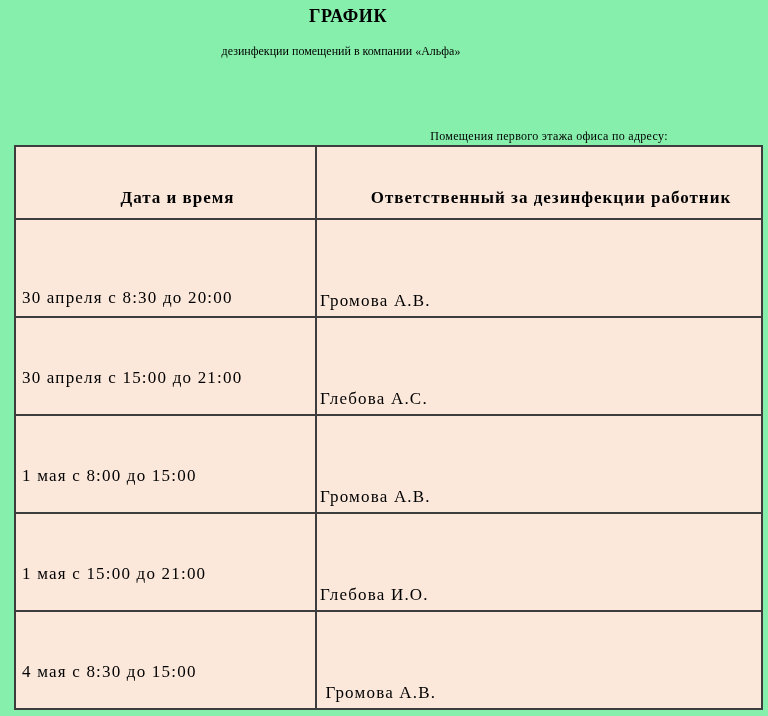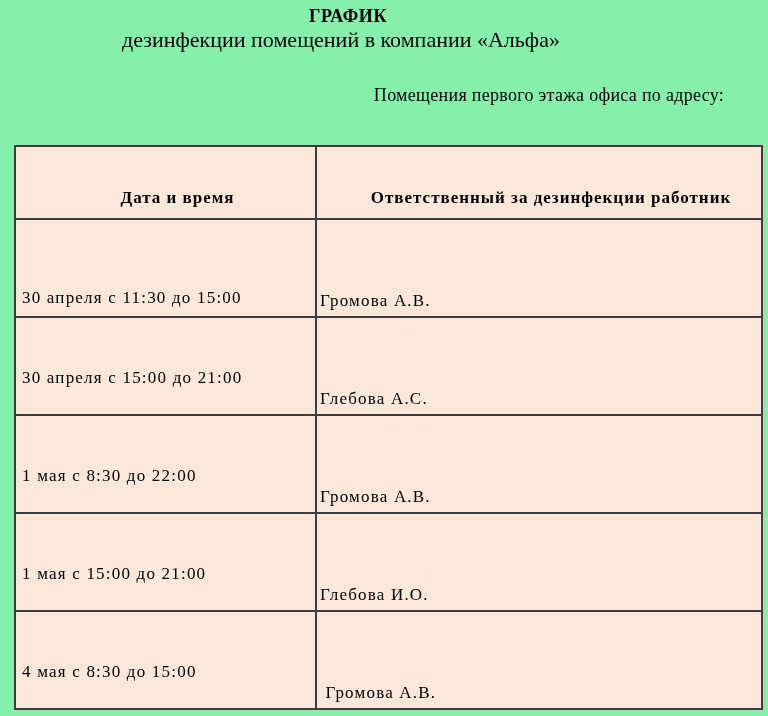--- a/index.html
+++ b/index.html
@@ -25,32 +25,33 @@
     top: 6px;
     left: 348px;
     transform: translateX(-50%);
     font-size: 18px;
     font-weight: bold;
     letter-spacing: 0.6px;
     white-space: nowrap;
   }
   .doc-subtitle {
     position: absolute;
-    top: 27px;
+    top: 44px;
     left: 341px;
     transform: translateX(-50%);
-    font-size: 22px;
+    font-size: 12px;
     white-space: nowrap;
   }
   .addr {
     position: absolute;
-    font-size: 18px;
+    font-size: 12px;
     letter-spacing: 0.3px;
     white-space: nowrap;
     transform: translateX(-50%);
+    margin-top: 44px;
   }
   .addr1 { top: 85px;  left: 549px; }
   .addr2 { top: 103px; left: 568px; }
 
   .schedule {
     position: absolute;
     left: 14px;
     top: 145px;
     width: 747px;
     height: 565px;
@@ -106,29 +107,29 @@
       <col class="c2">
     </colgroup>
     <thead>
       <tr class="hrow">
         <th class="hcell">Дата и время</th>
         <th class="hcell">Ответственный за дезинфекции работник</th>
       </tr>
     </thead>
     <tbody>
       <tr class="row row-first">
-        <td class="dcell">30 апреля с 11:30 до 15:00</td>
+        <td class="dcell">30 апреля с 8:30 до 20:00</td>
         <td class="wcell">Громова А.В.</td>
       </tr>
       <tr class="row">
         <td class="dcell">30 апреля с 15:00 до 21:00</td>
         <td class="wcell">Глебова А.С.</td>
       </tr>
       <tr class="row">
-        <td class="dcell">1 мая с 8:30 до 22:00</td>
+        <td class="dcell">1 мая с 8:00 до 15:00</td>
         <td class="wcell">Громова А.В.</td>
       </tr>
       <tr class="row">
         <td class="dcell">1 мая с 15:00 до 21:00</td>
         <td class="wcell">Глебова И.О.</td>
       </tr>
       <tr class="row">
         <td class="dcell">4 мая с 8:30 до 15:00</td>
         <td class="wcell"> Громова А.В.</td>
       </tr>

